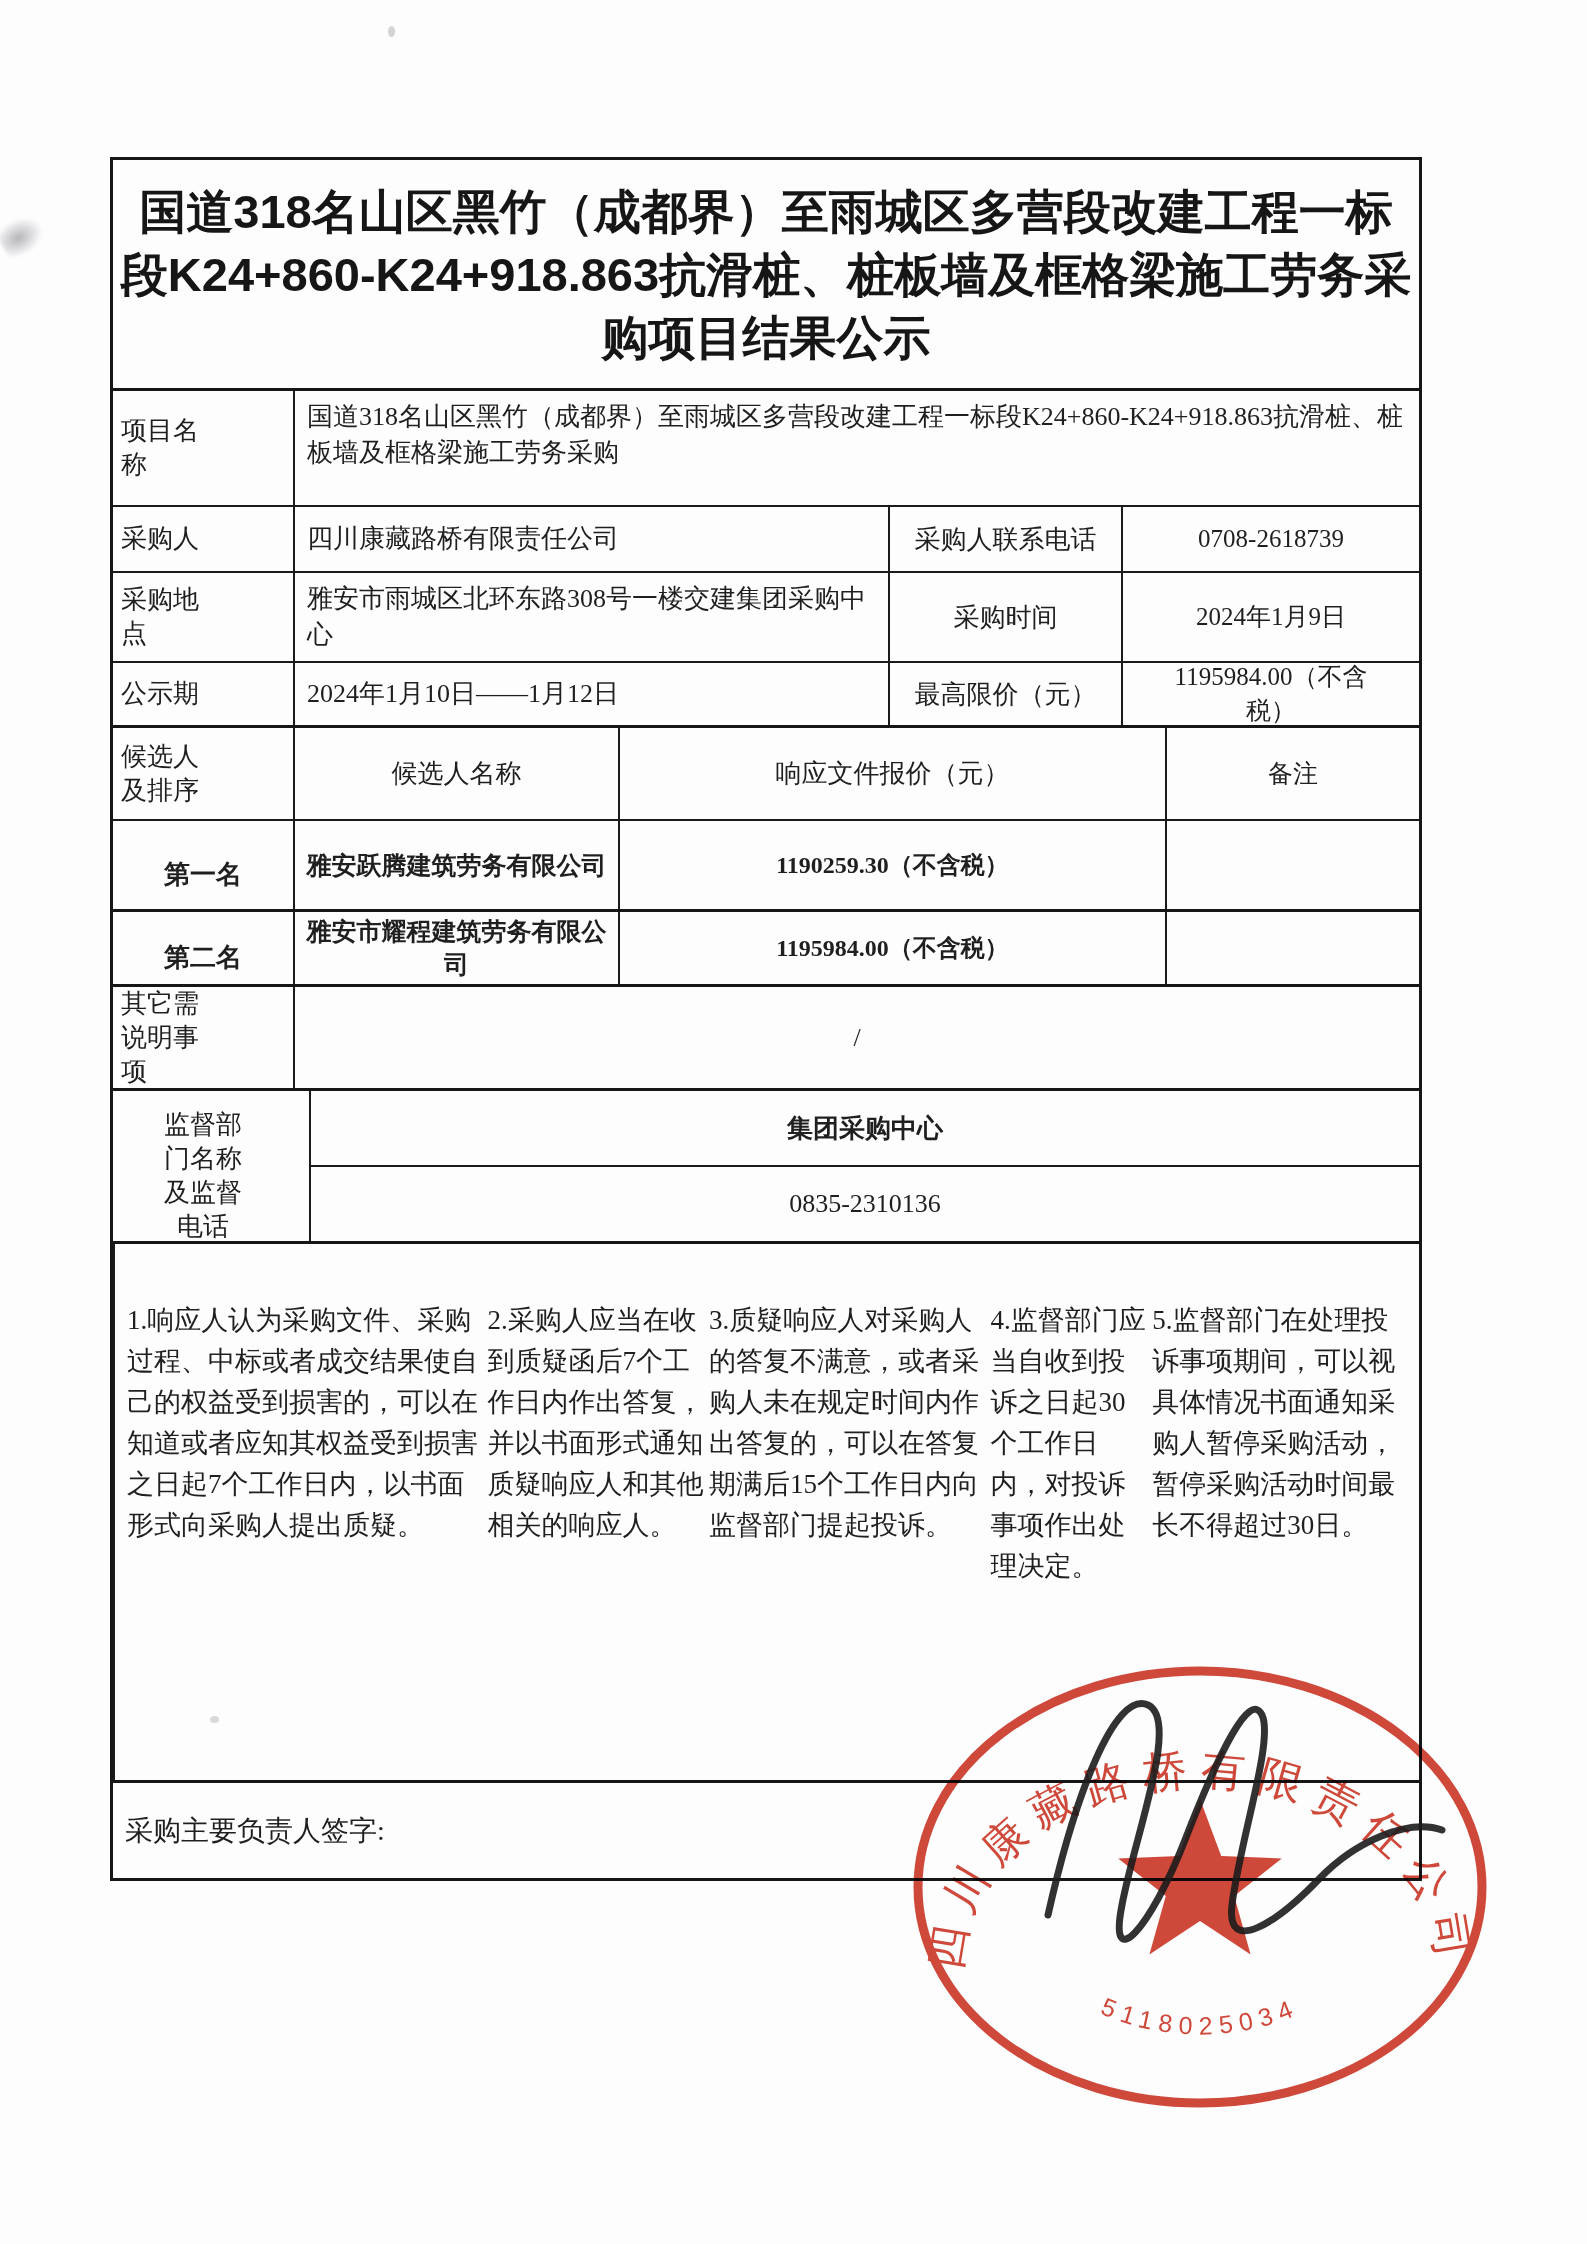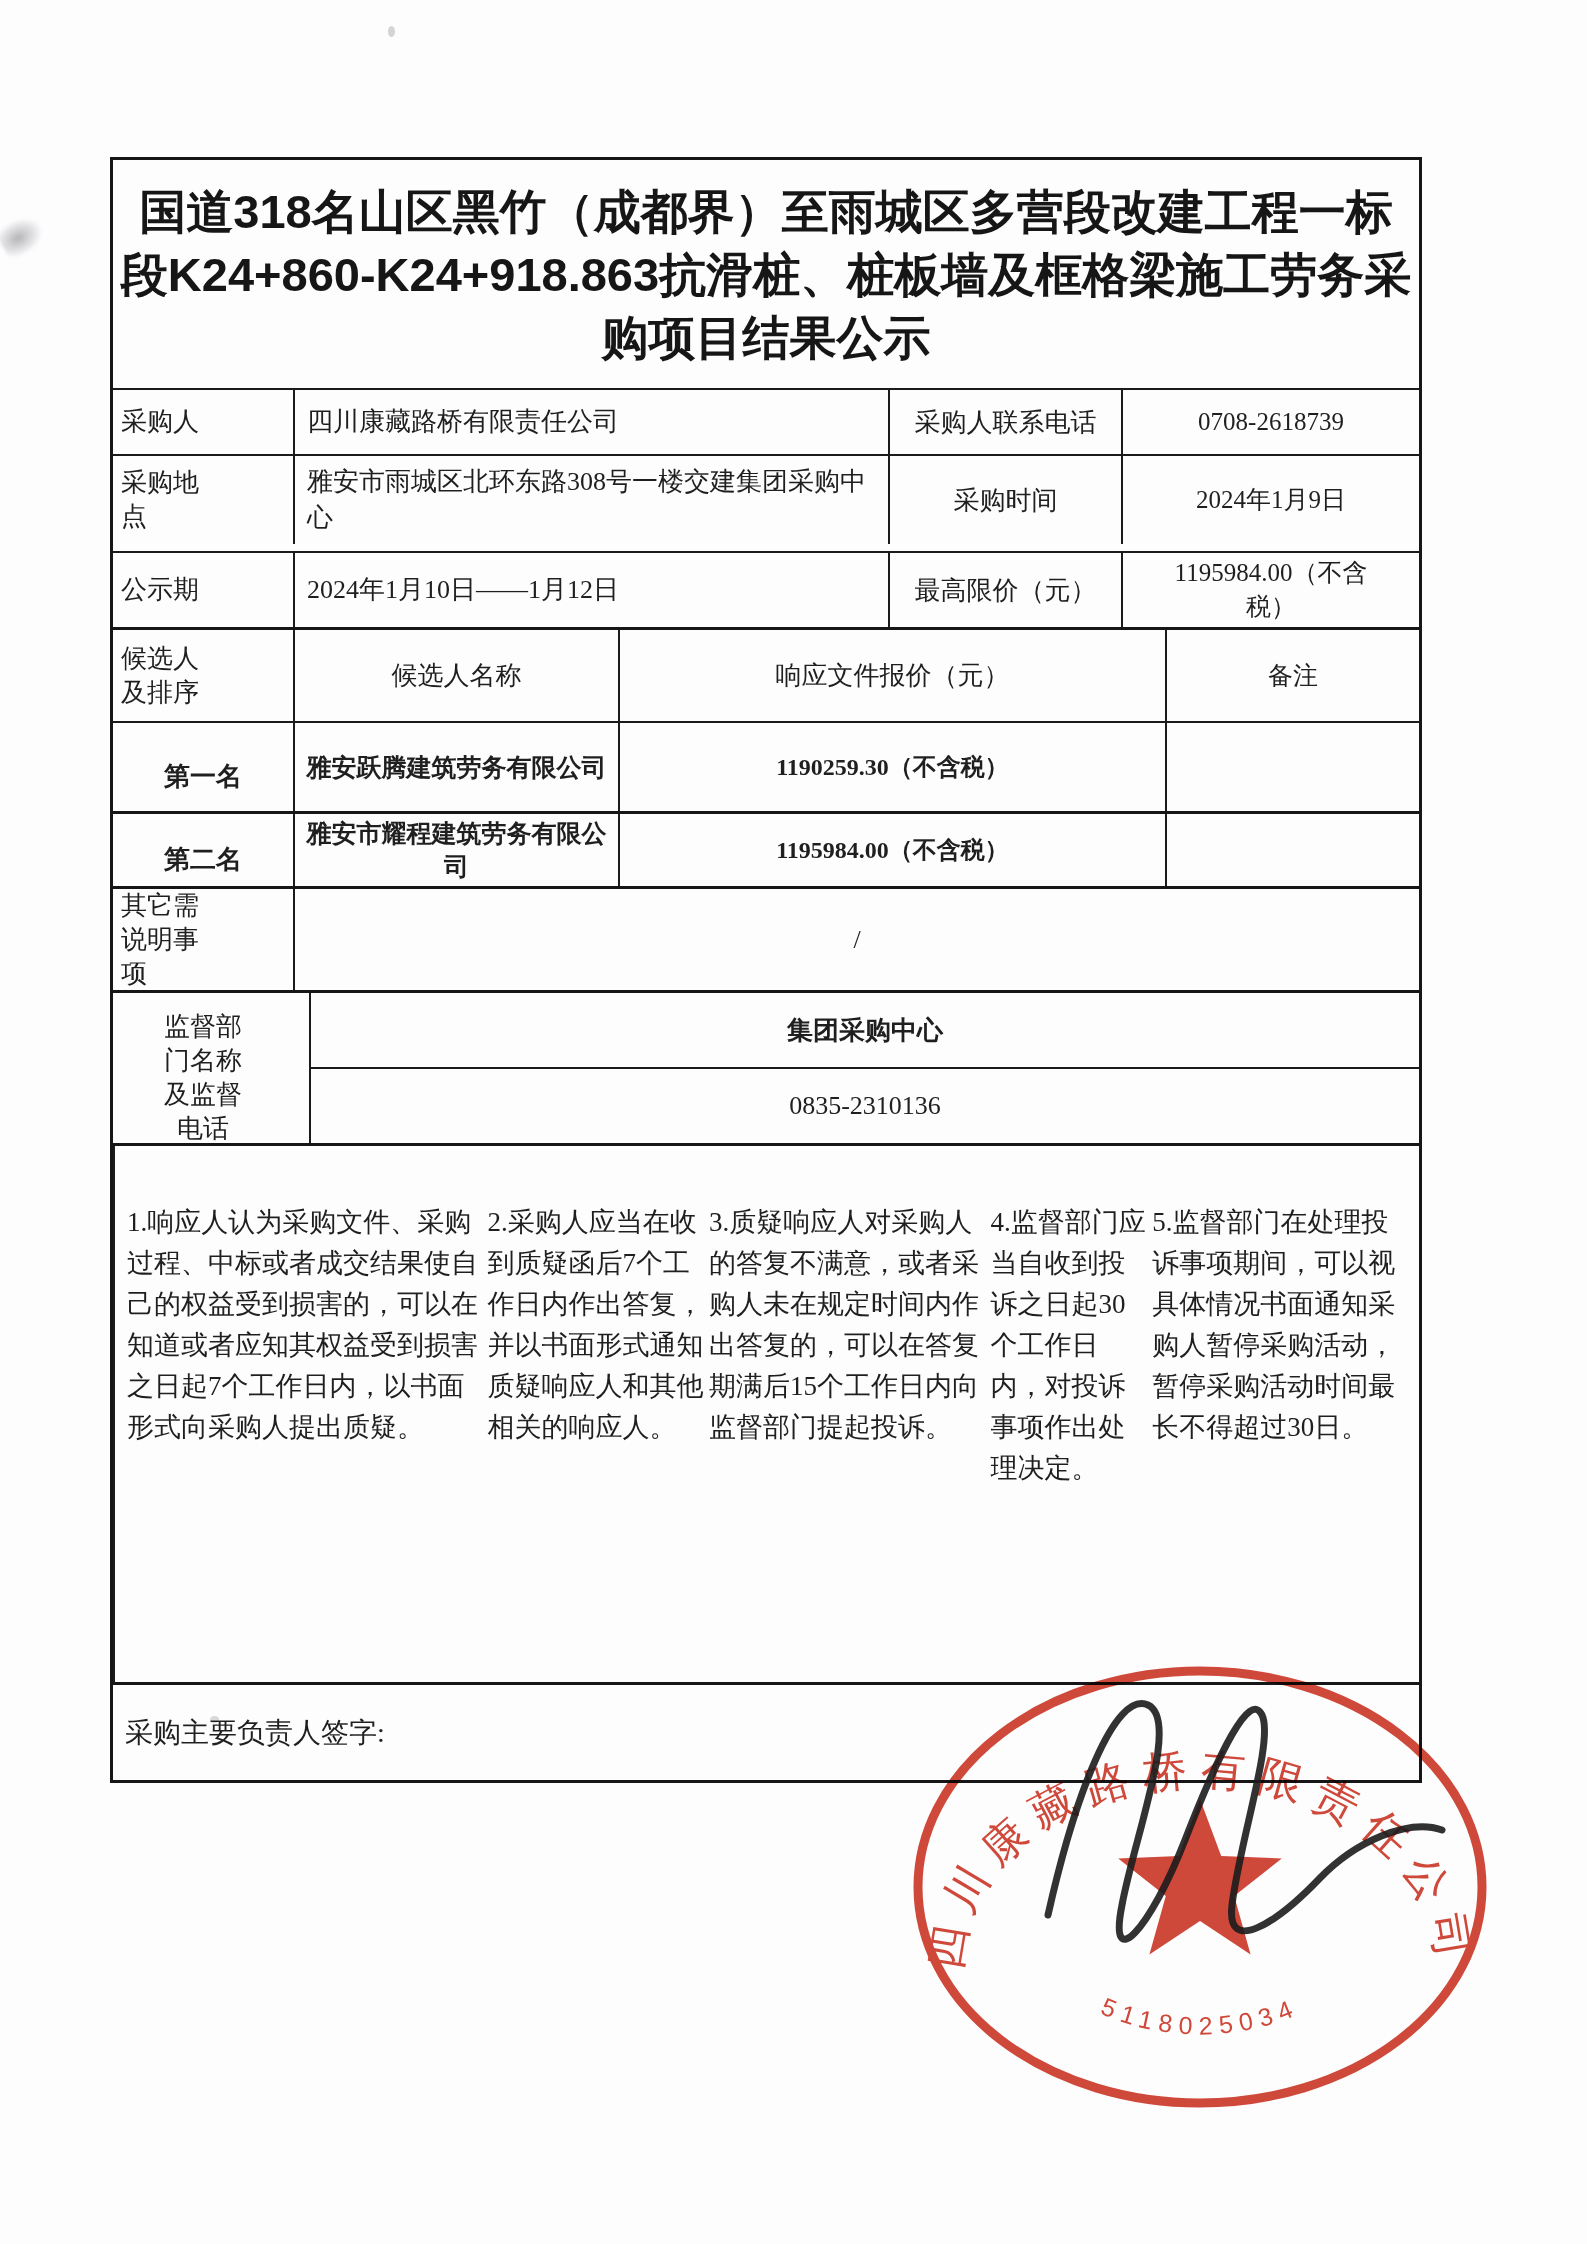--- a/index.html
+++ b/index.html
@@ -38,21 +38,21 @@
   .hdr .k2,.hdr .k3{font-weight:normal;font-size:26px;}
 
   .title-cell{height:228px;display:flex;align-items:center;justify-content:center;padding:6px 4px;box-sizing:border-box;}
   .title-text{
     font-family:"Liberation Sans","DejaVu Sans",sans-serif;font-weight:900;
     font-size:47px;line-height:63px;text-align:center;letter-spacing:0px;color:#161616;
   }
   .r1{height:117px;}
   .r2{height:66px;}
   .r3{height:90px;}
-  .r4{height:76px;margin-top:7px;}
+  .r4{height:64px;}
   .r5{height:94px;}
   .r6{height:90px;}
   .r7{height:75px;}
   .r8{height:104px;}
   .r9{height:153px;gap:16px;}
   .r9 .sub-col{flex:1;display:flex;flex-direction:column;border-left:2px solid #1b1b1b;}
   .r9 .sub{flex:1;display:flex;align-items:center;justify-content:center;text-align:center;font-size:26px;box-sizing:border-box;}
   .r9 .sub.top{border-bottom:2px solid #1b1b1b;font-weight:bold;}
   .r10{height:539px;}
   .r10 .notice{flex:1;border-left:2px solid #1b1b1b;box-sizing:border-box;display:flex;flex-direction:row;justify-content:center;
@@ -70,20 +70,26 @@
   <div class="smudge"></div>
   <div class="speck1"></div>
   <div class="speck2"></div>
 
   <div class="tbl">
 
     <div class="title-cell row first">
       <div class="title-text">国道318名山区黑竹（成都界）至雨城区多营段改建工程一标段K24+860-K24+918.863抗滑桩、桩板墙及框格梁施工劳务采购项目结果公示</div>
     </div>
 
+    <div class="row r1 thick">
+      <div class="cell lab">
+        <div class="lab-inner">项目名称</div>
+      </div>
+      <div class="cell val topline">国道318名山区黑竹（成都界）至雨城区多营段改建工程一标段K24+860-K24+918.863抗滑桩、桩板墙及框格梁施工劳务采购</div>
+    </div>
 
     <div class="row r2">
       <div class="cell lab">
         <div class="lab-inner">采购人</div>
       </div>
       <div class="cell val c2">四川康藏路桥有限责任公司</div>
       <div class="cell c3">采购人联系电话</div>
       <div class="cell c4">0708-2618739</div>
     </div>
 

